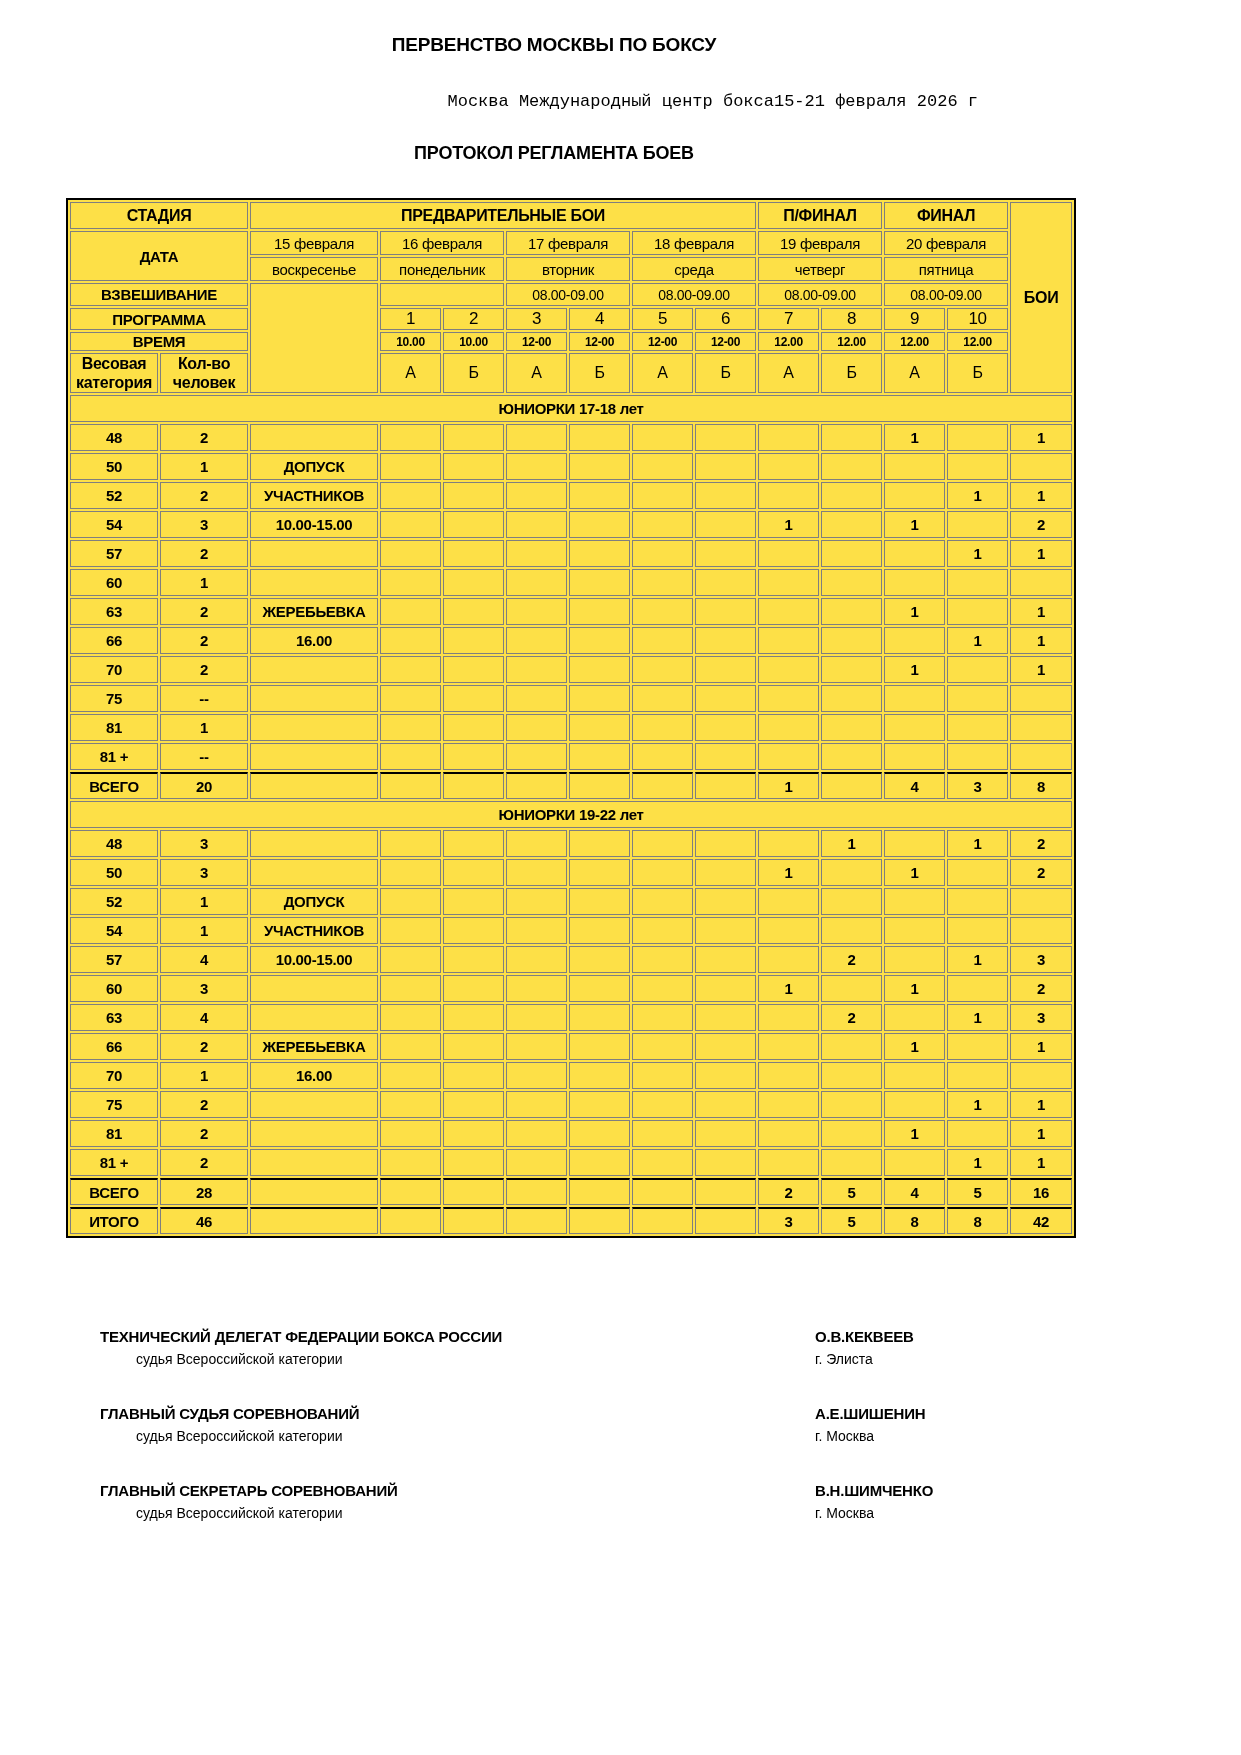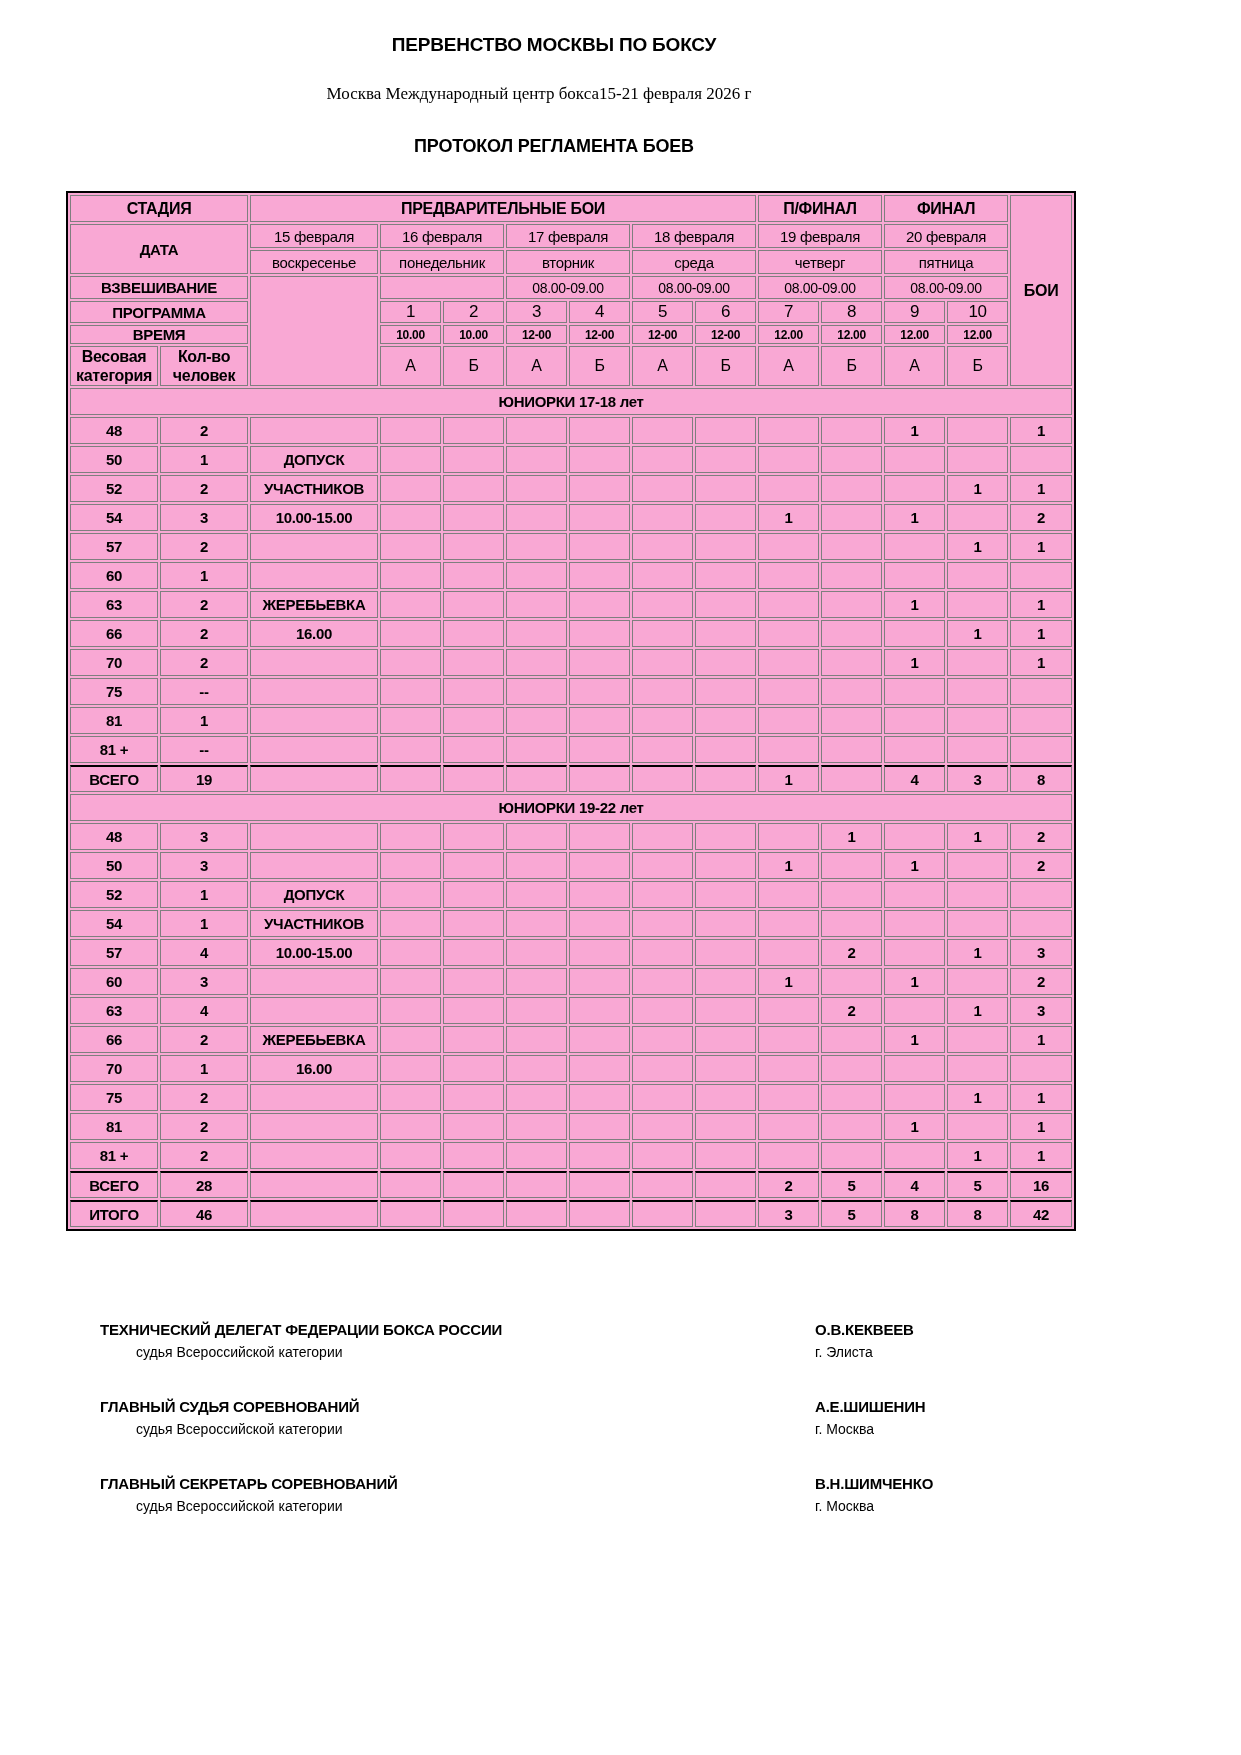--- a/index.html
+++ b/index.html
@@ -3,24 +3,24 @@
 <meta charset="utf-8">
 <style>
   * { box-sizing: border-box; margin: 0; padding: 0; }
   html, body { background: #ffffff; }
   body { width: 1241px; height: 1755px; position: relative; font-family: "Liberation Sans", sans-serif; color: #000; }
   .doc { width: 1241px; height: 1755px; overflow: hidden; border-radius: 13px; }
   .content { width: 976px; margin-left: 66px; }
 
   .doc-title { margin-top: 34px; text-align: center; font-weight: bold; font-size: 19px; letter-spacing: -0.2px; font-family: "Liberation Sans", sans-serif; }
   .doc-subtitle { margin-top: 8px; text-align: center; font-family: "Liberation Serif", serif; font-size: 19px; }
-  .doc-meta { margin-top: 28px; display: flex; justify-content: center; padding-left: 34px; padding-right: 64px; font-family: Liberation Serif, serif; font-size: 17px; }
+  .doc-meta { margin-top: 36px; display: flex; justify-content: flex-end; padding-left: 34px; padding-right: 64px; font-family: Liberation Mono, monospace; font-size: 17px; }
   .protocol-title { margin-top: 32px; text-align: center; font-weight: bold; font-size: 18px; letter-spacing: -0.2px; }
 
-  table.protocol-table { margin-top: 34px; border-collapse: separate; border-spacing: 2px; border: 2px solid #000; background: #f9a8d4; table-layout: fixed; width: 976px; }
+  table.protocol-table { margin-top: 34px; border-collapse: separate; border-spacing: 2px; border: 2px solid #000; background: #fde047; table-layout: fixed; width: 976px; }
   table.protocol-table td { border: 1px solid #7f7f7f; text-align: center; vertical-align: middle; height: 27px; padding: 0 2px; font-size: 15px; letter-spacing: -0.3px; overflow: hidden; }
   td.hdr { font-weight: bold; }
   tr.r-stage td { height: 27px; font-size: 16px; }
   tr.r-date td, tr.r-day td { height: 24px; }
   tr.r-weigh td { height: 23px; font-size: 14px; }
   tr.r-weigh td.hdr { font-size: 15px; }
   tr.r-prog td { height: 22px; font-size: 17px; font-weight: normal; }
   tr.r-prog td.hdr { font-size: 15px; font-weight: bold; }
   tr.r-time td { height: 19px; font-size: 12px; font-weight: bold; }
   tr.r-time td.hdr { font-size: 15px; }
@@ -334,21 +334,21 @@
             <td class="bold"></td>
             <td class="bold"></td>
             <td class="bold"></td>
             <td class="bold"></td>
             <td class="bold"></td>
             <td class="bold"></td>
             <td class="bold"></td>
           </tr>
           <tr class="total-row">
             <td class="bold">ВСЕГО</td>
-            <td class="bold">19</td>
+            <td class="bold">20</td>
             <td class="note"></td>
             <td class="bold"></td>
             <td class="bold"></td>
             <td class="bold"></td>
             <td class="bold"></td>
             <td class="bold"></td>
             <td class="bold"></td>
             <td class="bold">1</td>
             <td class="bold"></td>
             <td class="bold">4</td>

